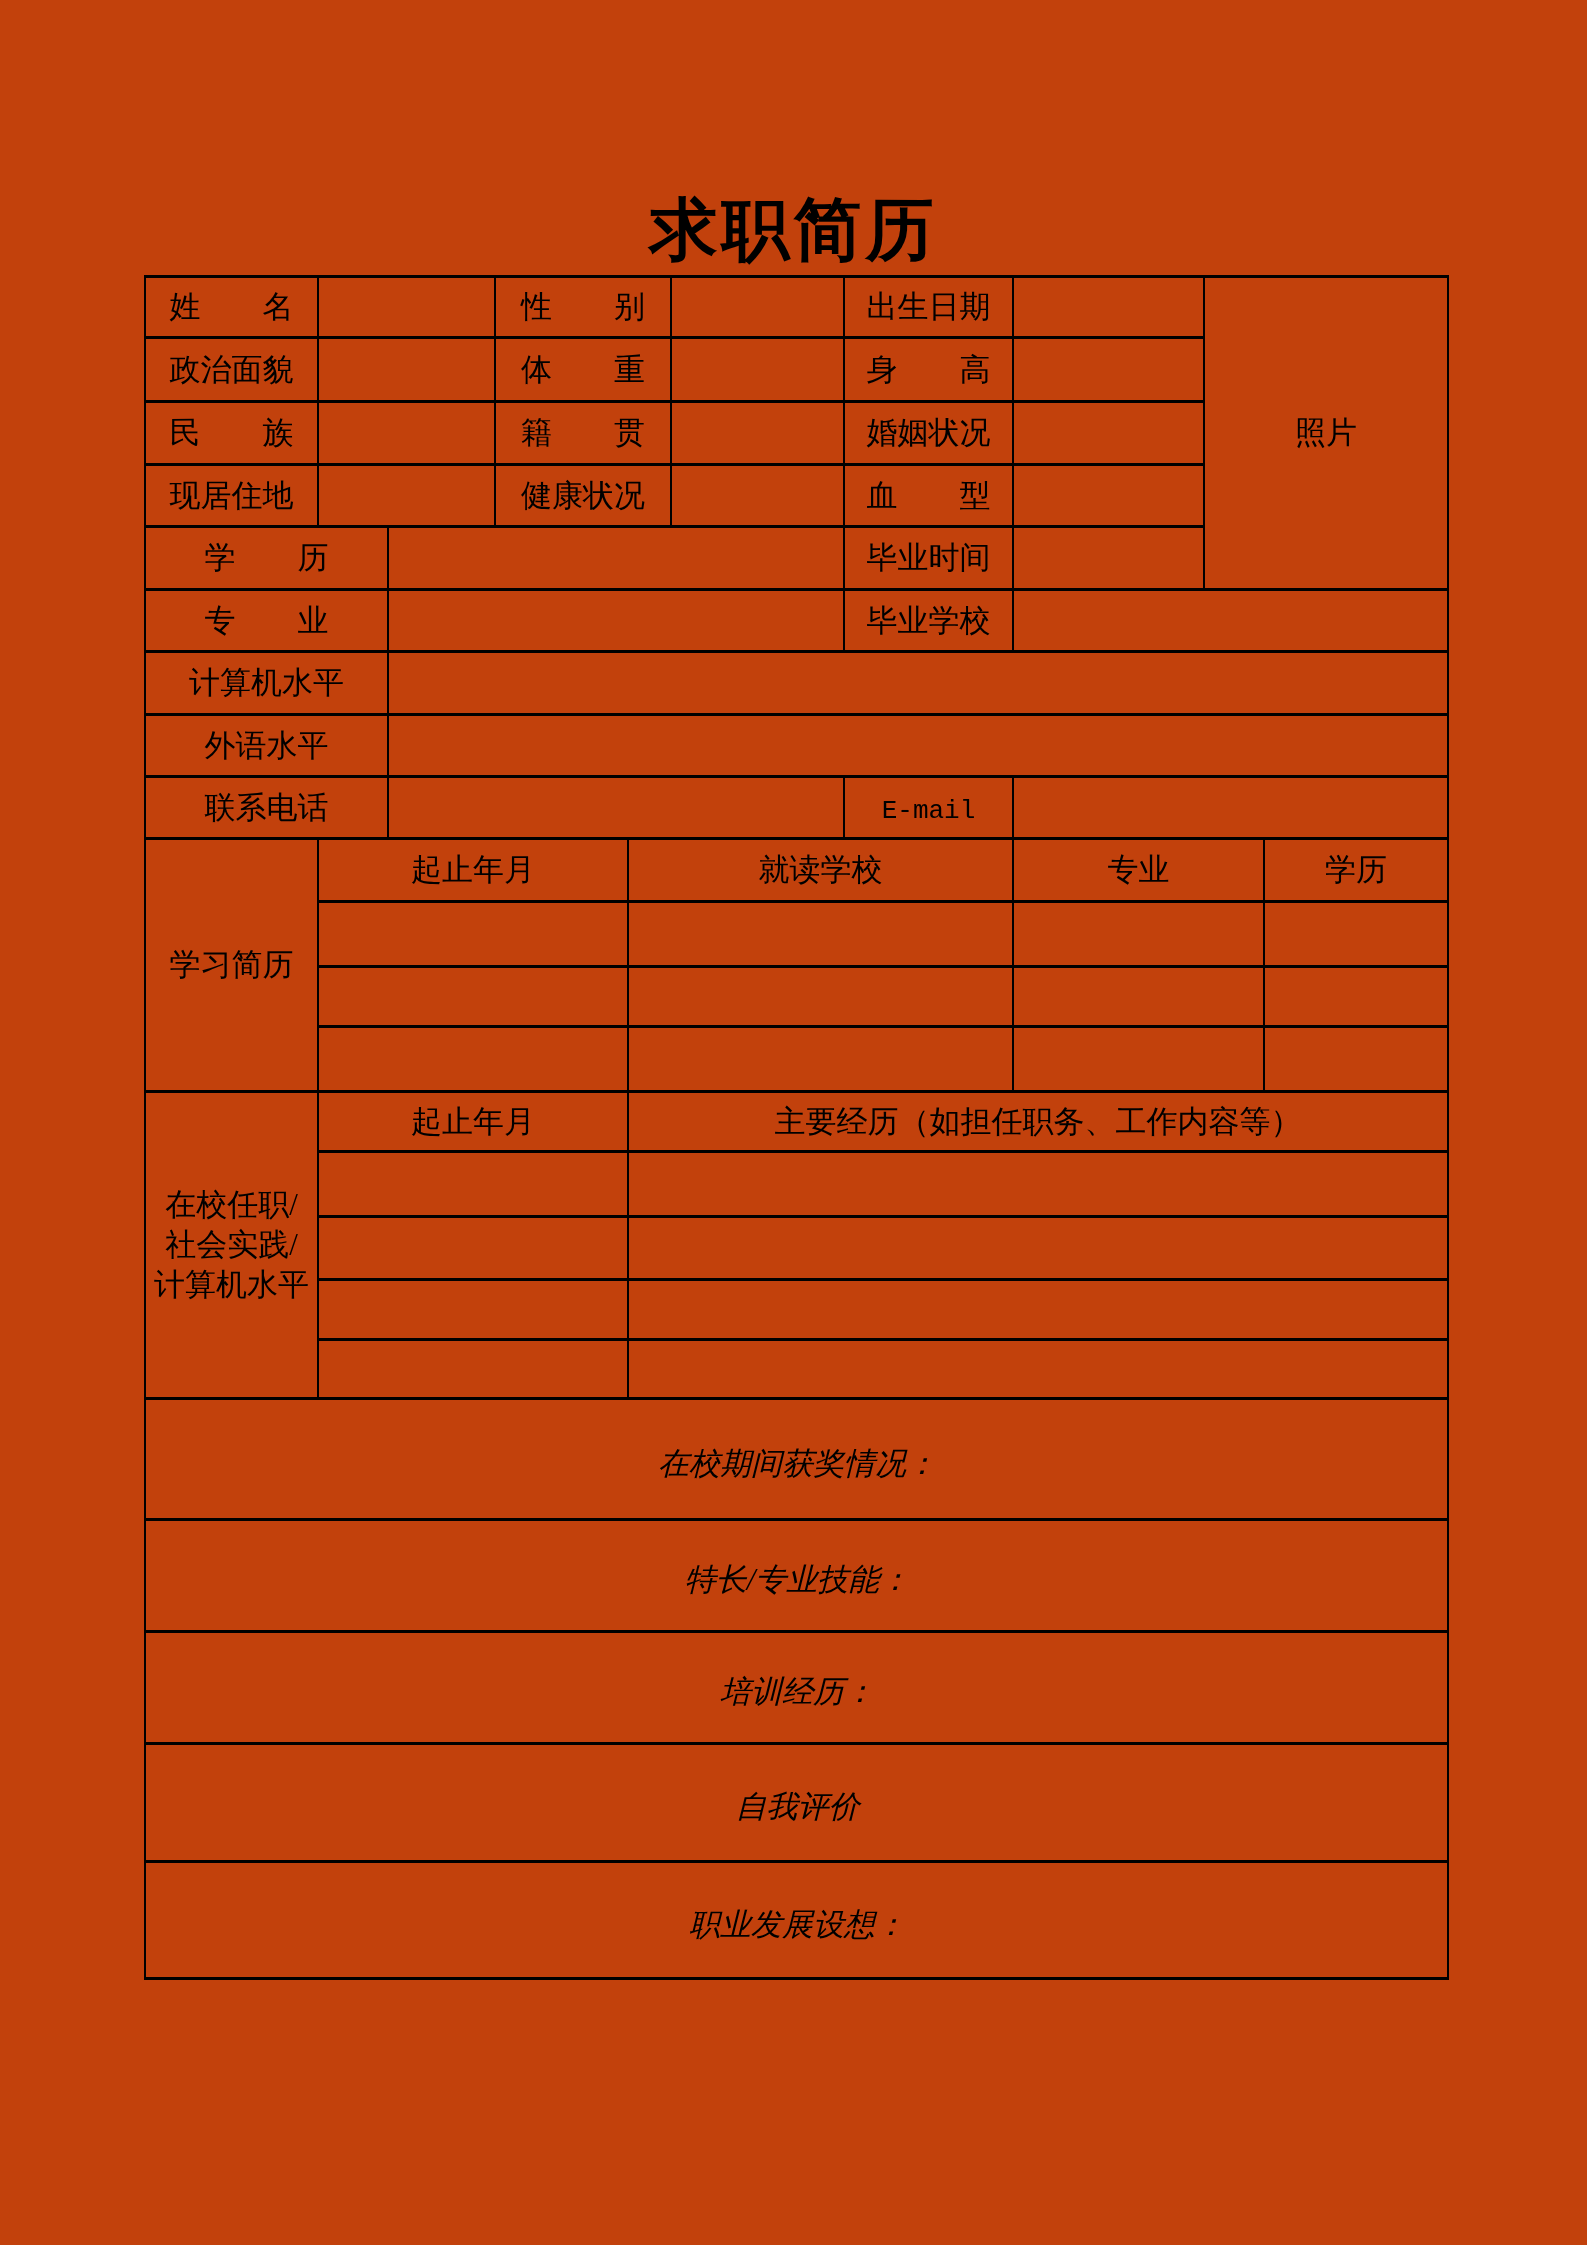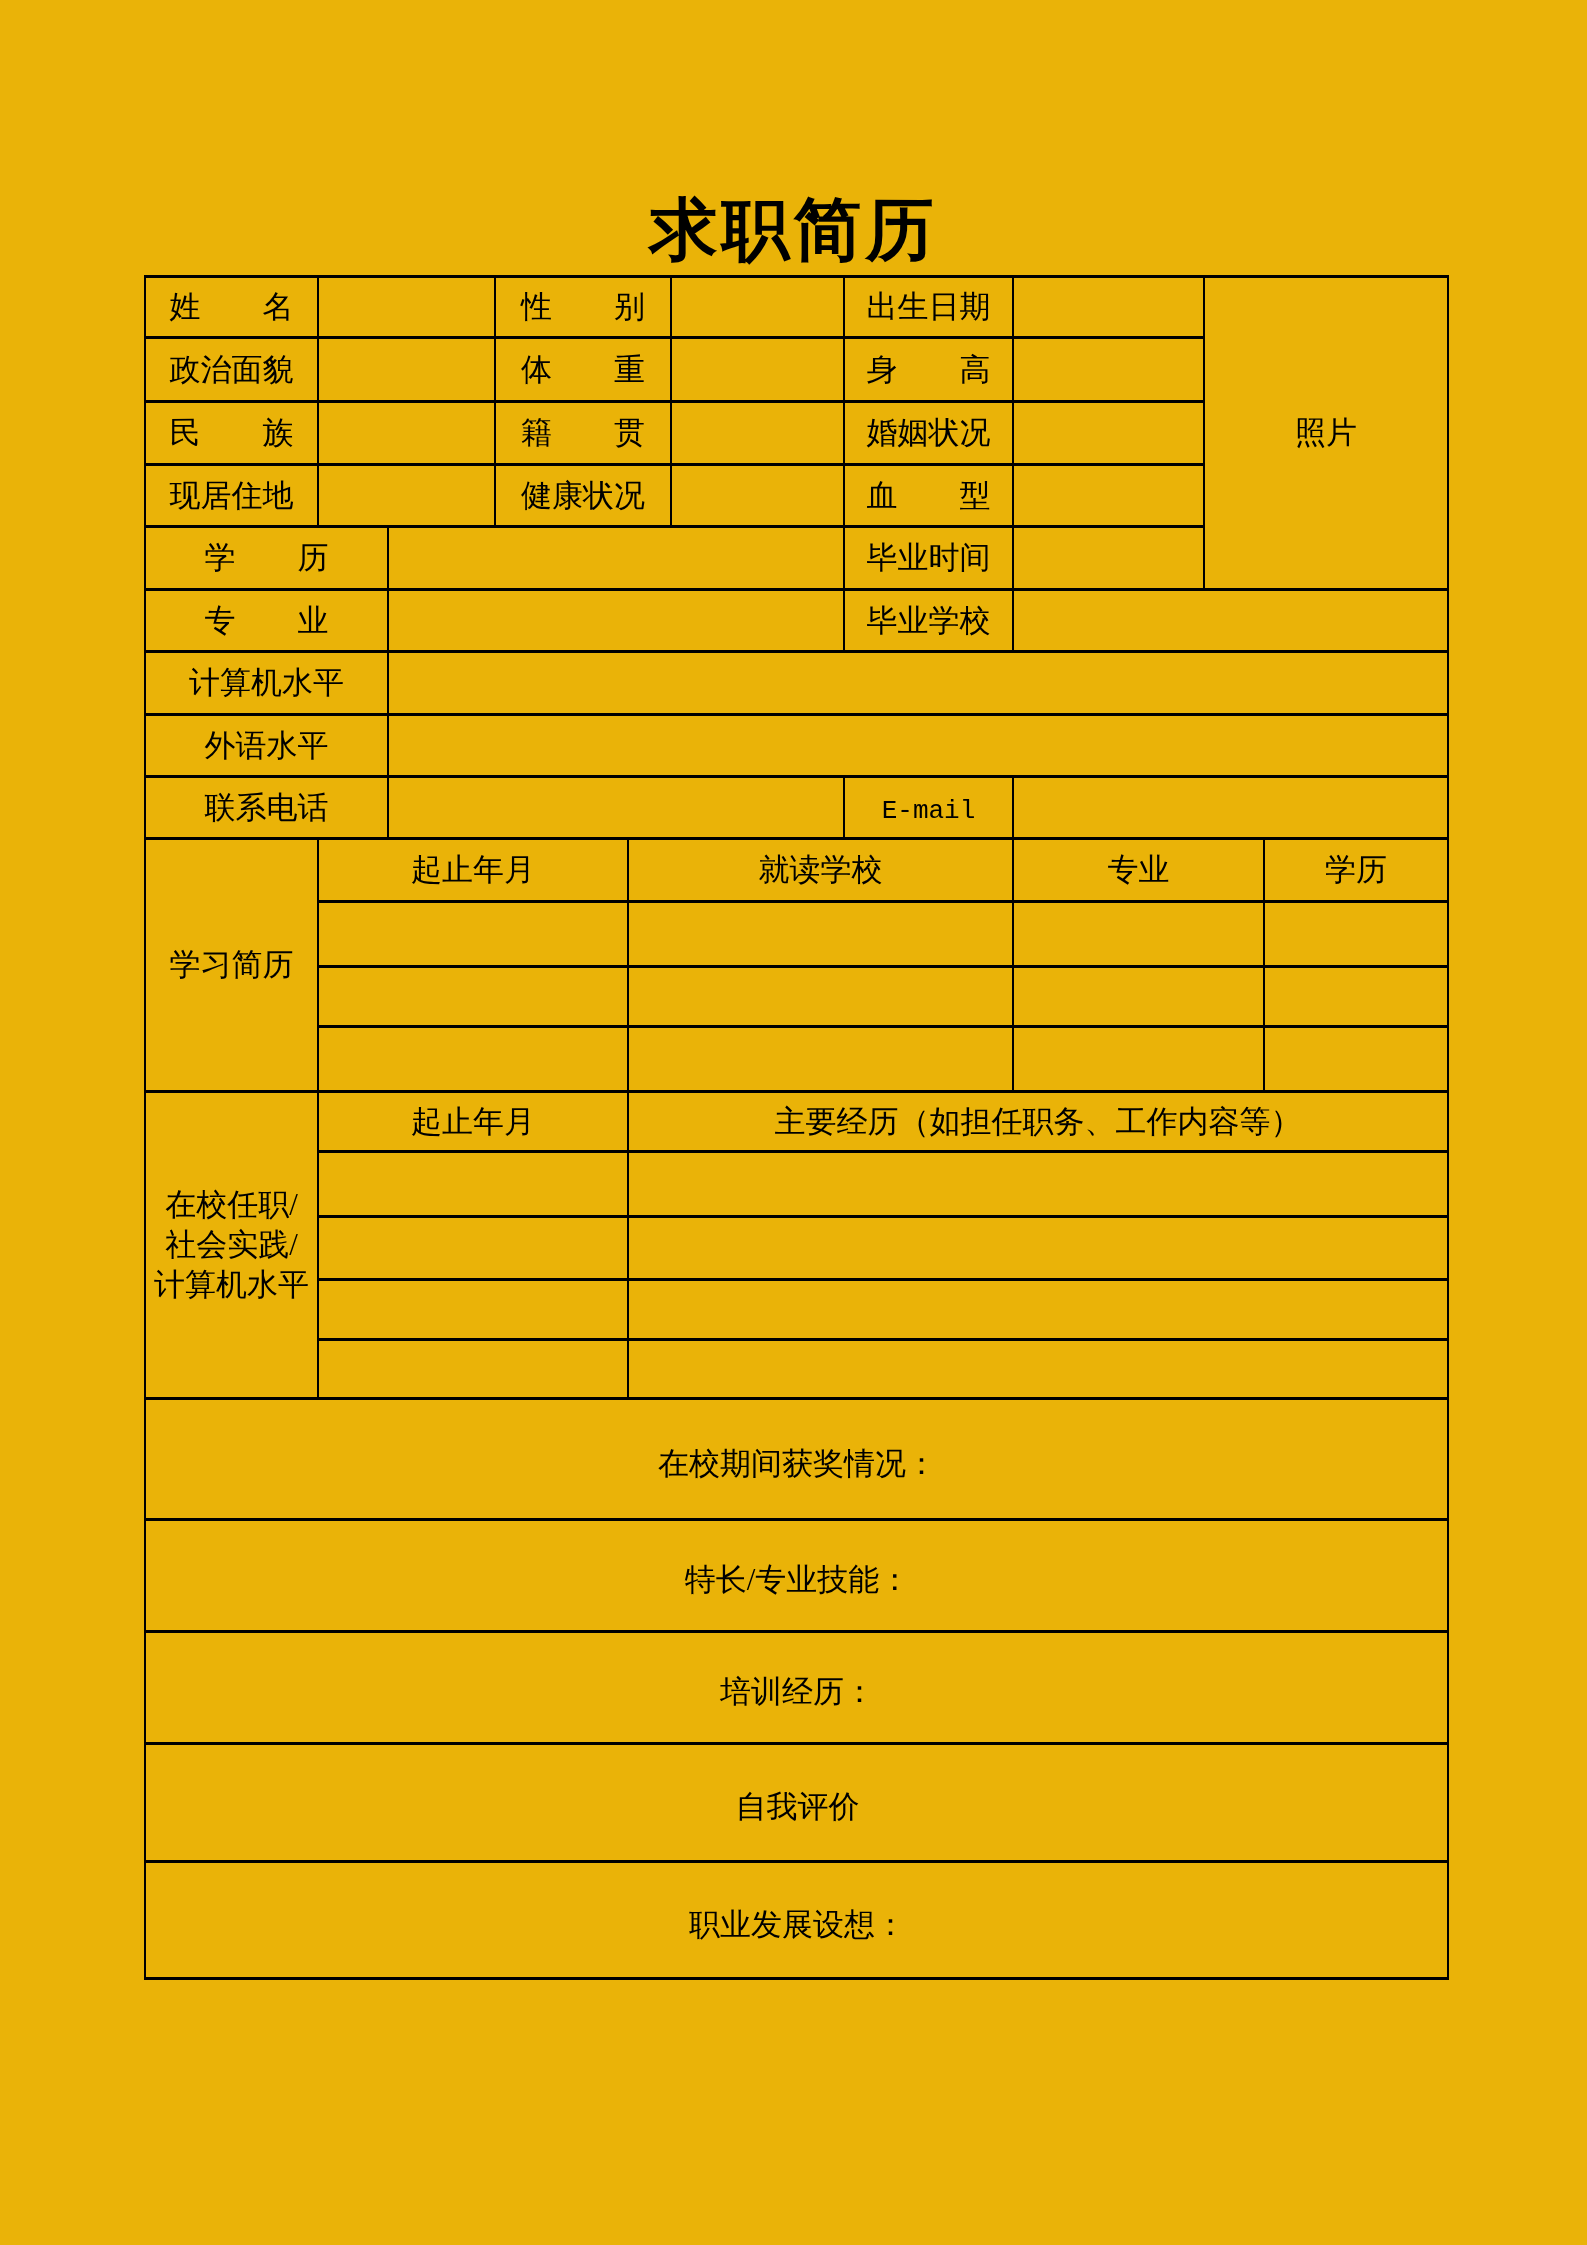--- a/index.html
+++ b/index.html
@@ -6,21 +6,21 @@
   html,body { background:#e8e8e8; }
   body {
     width:1587px; height:2245px;
     position:relative;
     font-family:"Liberation Serif","DejaVu Serif",serif;
     color:#000;
   }
   .page {
     position:absolute; left:0; top:0;
     width:1587px; height:2245px;
-    background:#eab308;
+    background:#c2410c;
   }
   .title {
     position:absolute;
     left:0; top:196; width:1587px;
     top:196px;
     text-align:center;
     font-size:68px;
     font-weight:bold;
     line-height:1.0;
     letter-spacing:4px;
@@ -40,20 +40,21 @@
     border-bottom-width:3px;
     text-align:center;
     vertical-align:middle;
     font-size:31px;
     overflow:hidden;
   }
   td.free {
     text-align:left;
     vertical-align:top;
     padding:9px 10px 0 12px;
+    font-style:italic;
   }
   td.multiline { line-height:40px; }
   .email-label { font-family:"Liberation Mono","DejaVu Sans Mono",monospace; font-size:26px; }
 </style>
 </head>
 <body>
 
 <div class="page">
 
   <div class="title">求职简历</div>

